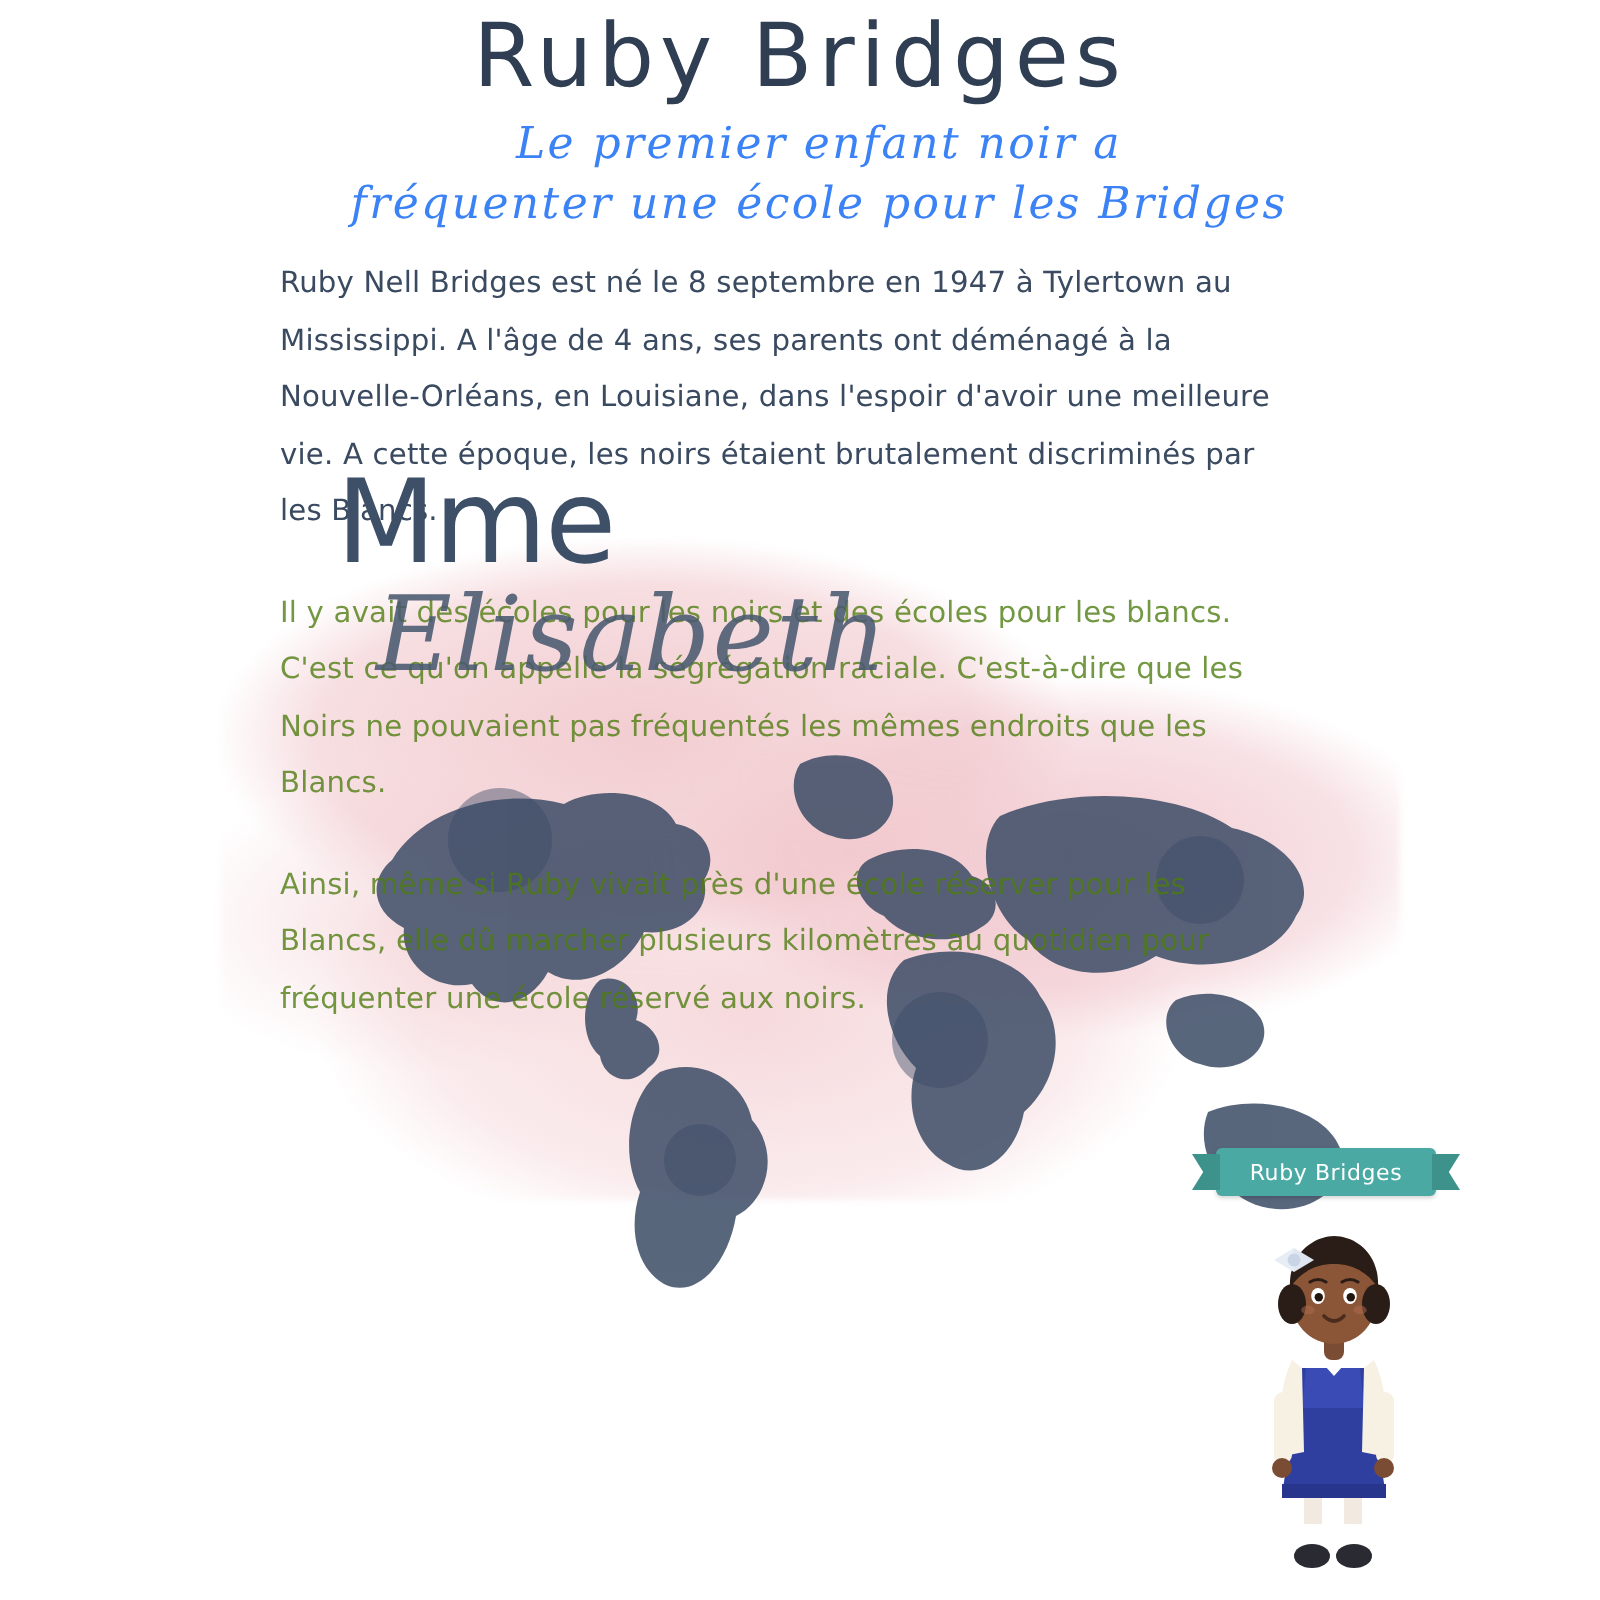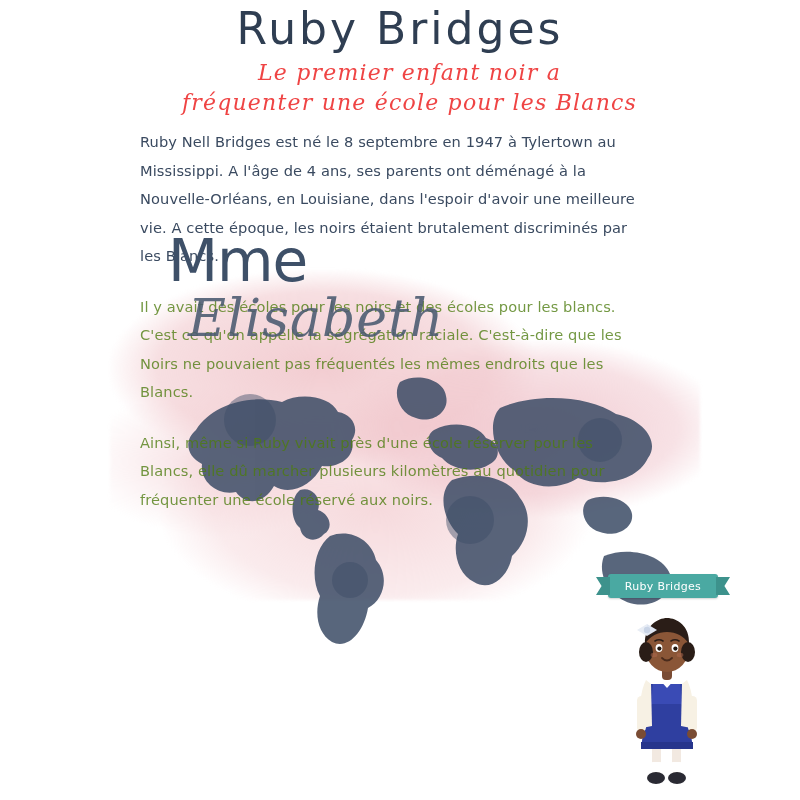--- a/index.html
+++ b/index.html
@@ -59,21 +59,21 @@
     font-size: 44px;
     letter-spacing: 3px;
     color: #2f3e52;
     font-weight: 400;
     line-height: 1.05;
   }
   .subtitle {
     font-family: "DejaVu Serif", serif;
     font-style: italic;
     font-size: 22px;
-    color: #ef4444;
+    color: #3b82f6;
     letter-spacing: 1.2px;
     line-height: 1.35;
     margin-top: 6px;
     margin-left: 19px;
   }
   .subtitle .l2 { display: block; }
 
   
   .body-text {
     position: absolute;
@@ -202,21 +202,21 @@
         <circle cx="600" cy="440" r="22"></circle>
         <circle cx="350" cy="580" r="18"></circle>
       </g>
     </svg>
   </div>
 
   <div class="title-block">
     <div class="main-title">Ruby Bridges</div>
     <div class="subtitle">
       <span>Le premier enfant noir a</span>
-      <span class="l2">fréquenter une école pour les Blancs</span>
+      <span class="l2">fréquenter une école pour les Bridges</span>
     </div>
   </div>
 
   <div class="body-text">
     <p>Ruby Nell Bridges est né le 8 septembre en 1947 à Tylertown au Mississippi.  A l'âge de 4 ans, ses parents ont déménagé à la Nouvelle-Orléans, en Louisiane, dans l'espoir d'avoir une meilleure vie. A cette époque, les noirs étaient brutalement discriminés par les Blancs.</p>
     <p class="faded">Il y avait des écoles pour les noirs et des écoles pour les blancs. C'est ce qu'on appelle la ségrégation raciale. C'est-à-dire que les Noirs ne pouvaient pas fréquentés les mêmes endroits que les Blancs.</p>
     <p class="faded">Ainsi, même si Ruby vivait près d'une école réserver pour les Blancs, elle dû marcher plusieurs kilomètres au quotidien pour fréquenter une école réservé aux noirs.</p>
 
   </div>
 

